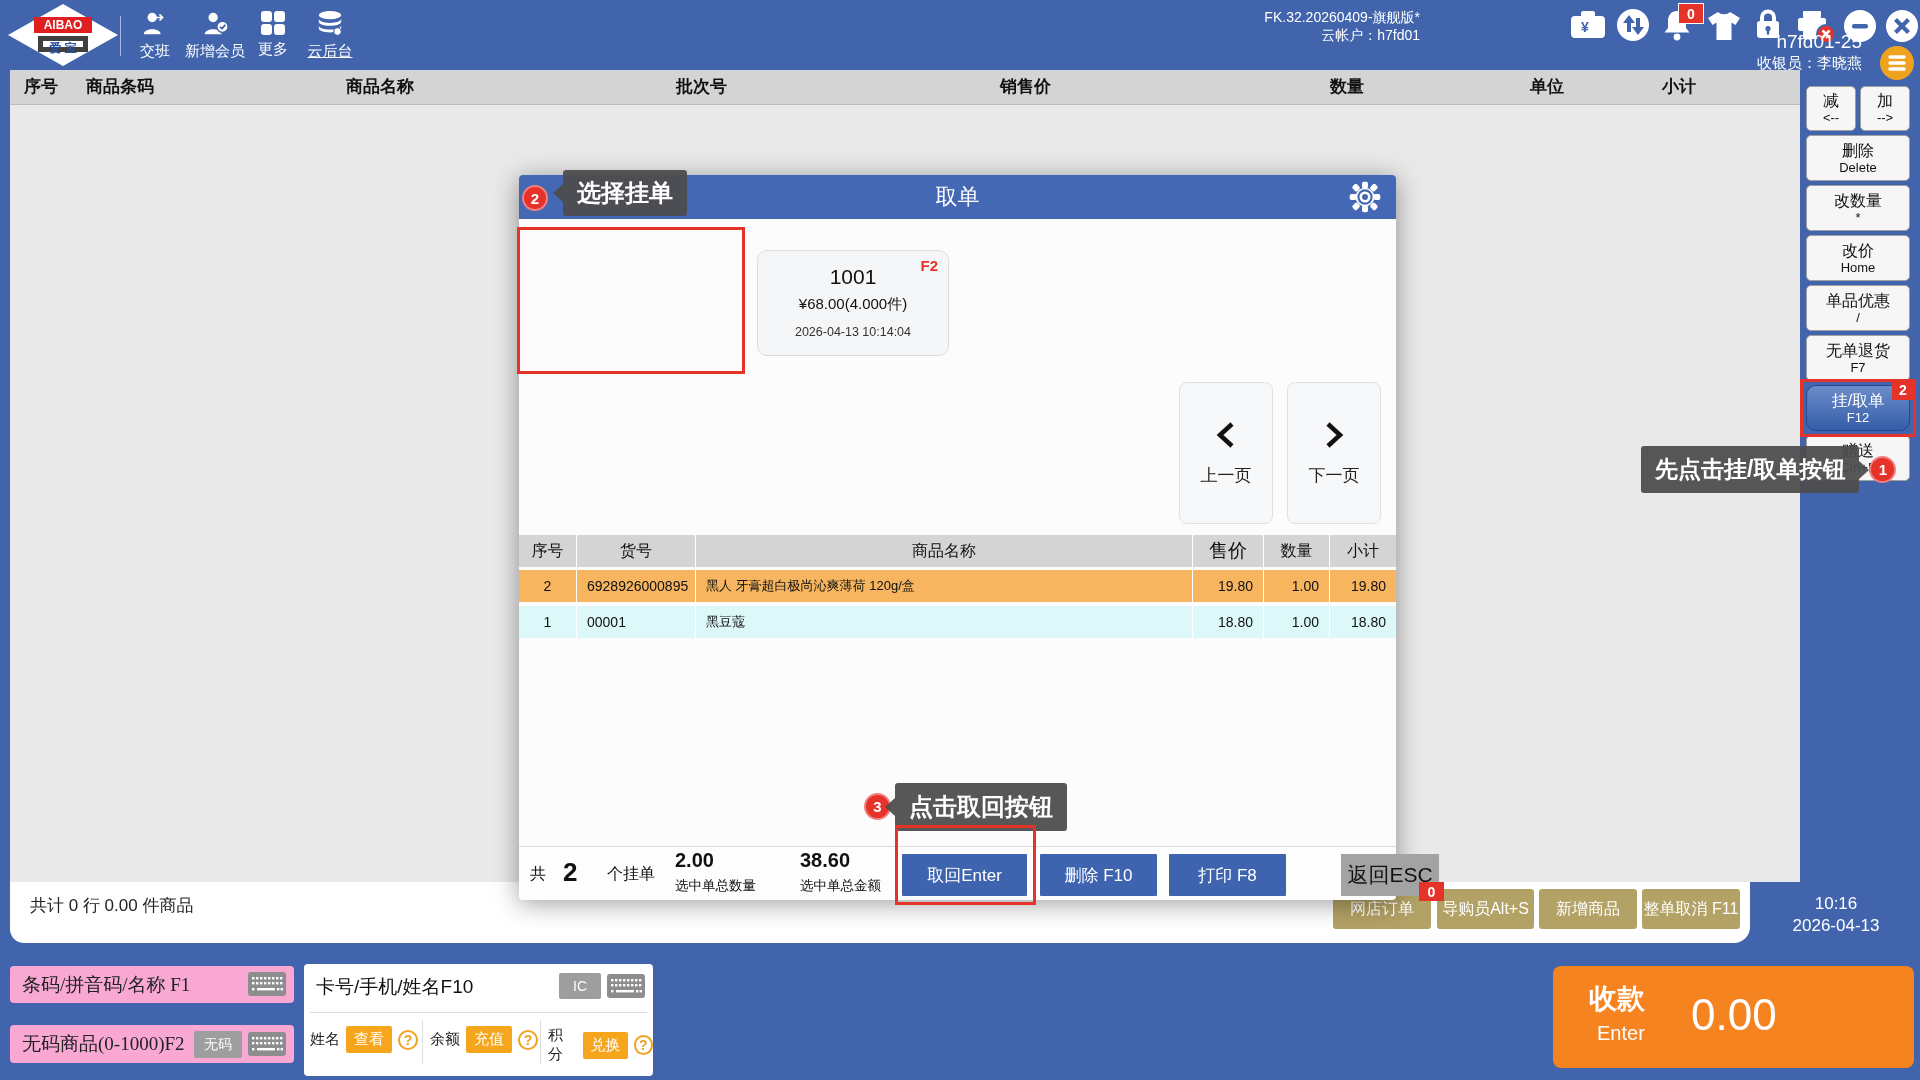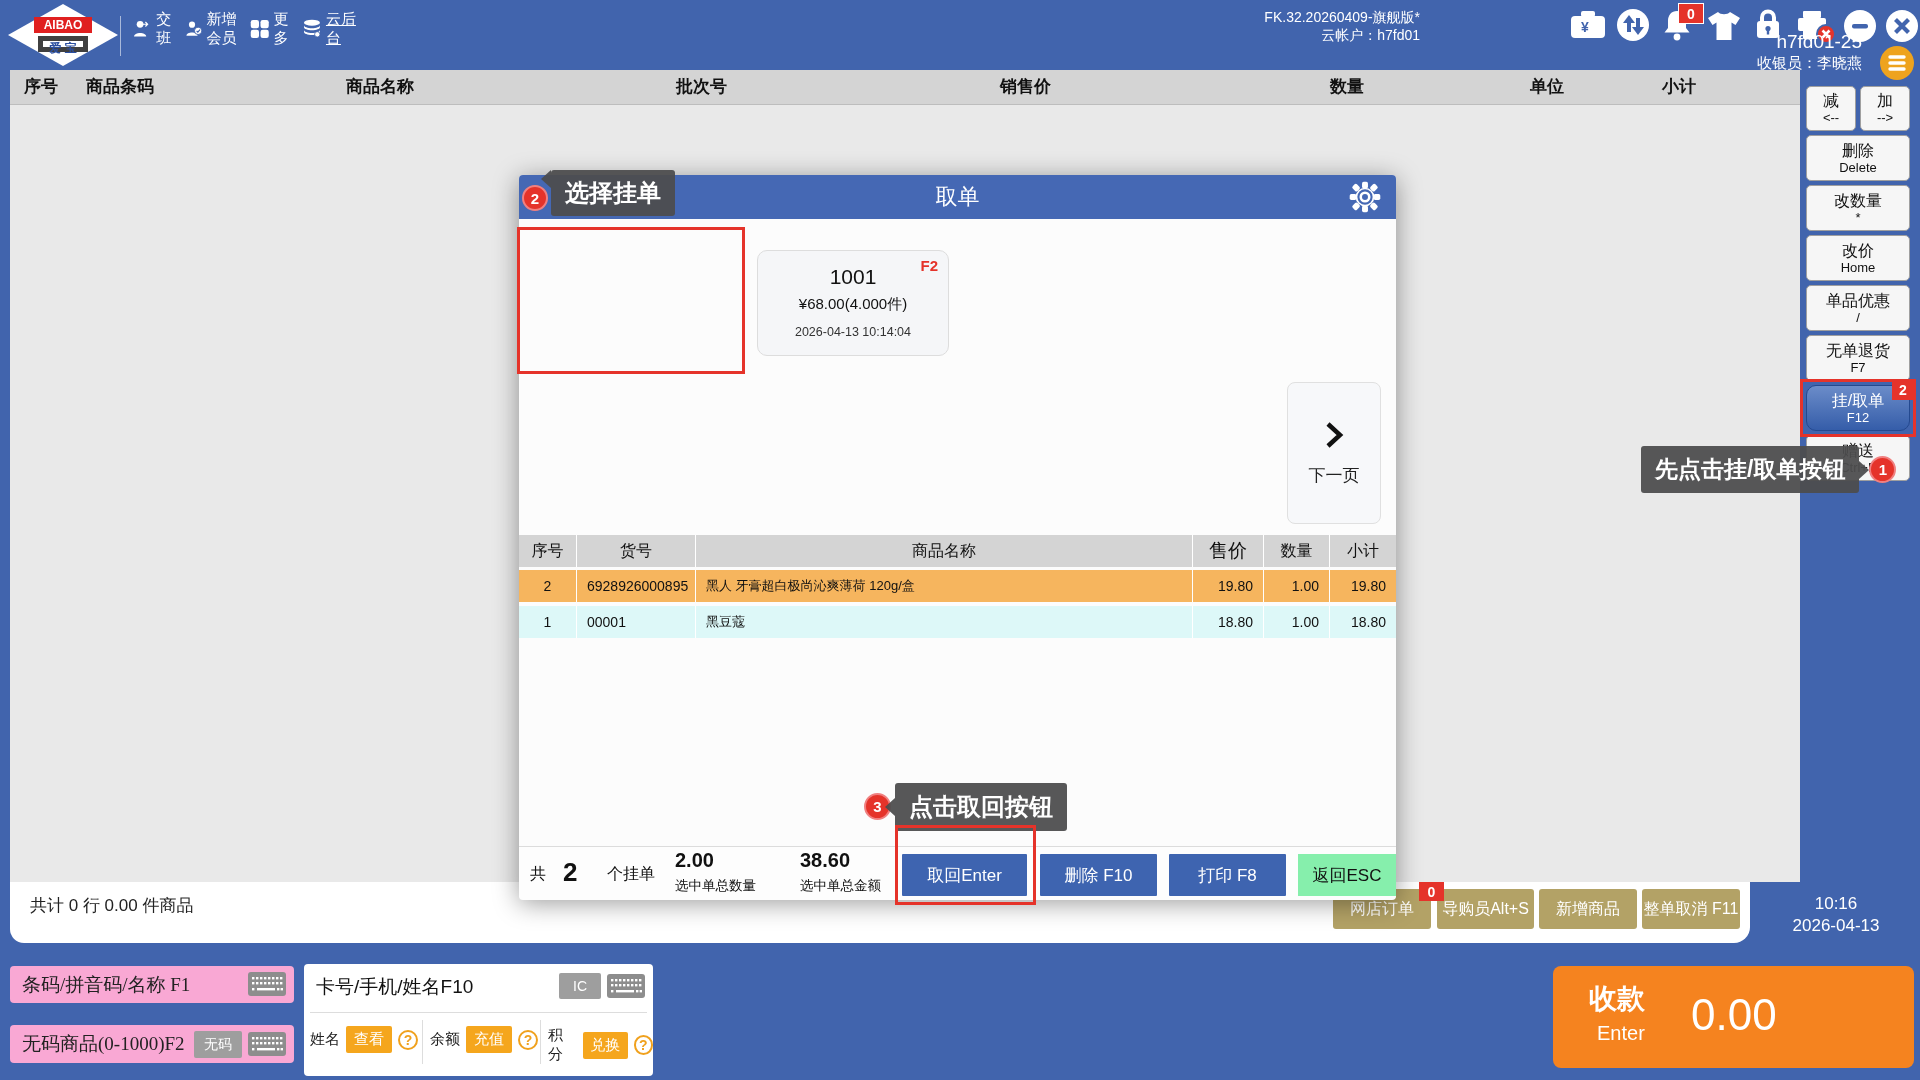--- a/index.html
+++ b/index.html
@@ -1,20 +1,20 @@
 <!DOCTYPE html>
 <html><head>
 <meta charset="utf-8">
 <style>
   html,body{margin:0;padding:0;background:#2f4f8f;}
   #screen{position:relative;width:1920px;height:1080px;background:#4164ad;overflow:hidden;
           font-family:"Liberation Sans","DejaVu Sans",sans-serif;color:#111;}
   .abs{position:absolute;}
   
-  .nav-item{display:flex;flex-direction:row;align-items:center;color:#fff;font-size:15px;gap:4px;}
+  .nav-item{display:flex;flex-direction:column;align-items:center;color:#fff;font-size:15px;gap:4px;text-align:center;}
   .topinfo{color:#fff;font-size:14px;text-align:right;line-height:18px;}
   
   .th{position:absolute;top:0;height:34px;line-height:34px;font-weight:bold;font-size:17px;color:#111;}
   
   .white-btn{background:#f6f6f6;border:1px solid #9f9f9f;border-radius:5px;display:flex;flex-direction:column;
              align-items:center;justify-content:center;line-height:1.2;color:#111;box-sizing:border-box;}
   .white-btn .lbl{font-size:16px;} .white-btn .sub{font-size:13px;}
   .sel-btn{background:linear-gradient(#6b8cc9,#355da9);border:1px solid #24498f;color:#fff;}
   .redbox{border:3px solid #e5332a;box-sizing:border-box;}
   .badge-sq{background:#e5332a;color:#fff;font-size:14px;font-weight:bold;display:flex;align-items:center;justify-content:center;}
@@ -32,21 +32,21 @@
   .ticket .amt{font-size:15px;margin-top:6px;}
   .ticket .time{font-size:12.5px;margin-top:11px;}
   .pager{background:#f7f8fa;border:1px solid #e0e0e0;border-radius:8px;display:flex;flex-direction:column;
          align-items:center;justify-content:center;gap:14px;box-sizing:border-box;}
   .pager .plbl{font-size:17px;color:#222;}
   .itr{display:flex;position:absolute;left:0;width:877px;box-sizing:border-box;}
   .itc{height:100%;display:flex;align-items:center;border-right:1px solid #fff;box-sizing:border-box;font-size:14px;}
   .c-center{justify-content:center;} .c-right{justify-content:flex-end;padding-right:10px;} .c-left{padding-left:10px;}
   .ithead{background:#d4d4d4;font-size:16px;}
   .blue-btn{background:#3e64b0;color:#fff;display:flex;align-items:center;justify-content:center;font-size:17px;border-radius:1px;}
-  .gray-btn{background:#86efac;color:#111;display:flex;align-items:center;justify-content:center;font-size:17px;}
+  .gray-btn{background:#a3a3a3;color:#111;display:flex;align-items:center;justify-content:center;font-size:21px;margin-left:43px;}
   
   .gold-btn{background:#b3a266;color:#fff;display:flex;align-items:center;justify-content:center;font-size:16px;border-radius:3px;}
   .field{background:#f9a8d4;border-radius:4px;box-sizing:border-box;display:flex;align-items:center;}
   .field .flabel{font-family:"Liberation Serif","DejaVu Serif",serif;font-size:19px;color:#222;}
   .sm-gray{background:#9e9e9e;color:#fff;font-size:14px;display:flex;align-items:center;justify-content:center;border-radius:2px;}
   .sm-orange{background:#f5a61d;color:#fff;font-size:15px;display:flex;align-items:center;justify-content:center;border-radius:2px;}
   .help-cir{width:20px;height:20px;border:2px solid #f0a11d;border-radius:50%;color:#f0a11d;font-weight:bold;font-size:14px;
             display:flex;align-items:center;justify-content:center;box-sizing:border-box;}
   .mlabel{font-size:15px;color:#222;}
 </style>
@@ -413,33 +413,39 @@
               <rect x="26.5" y="27.5" width="8" height="7" rx="2" transform="rotate(45 30.5 31)"></rect>
             </g>
           <circle cx="20" cy="20" r="11" fill="#fff"></circle>
             <circle cx="20" cy="20" r="9" fill="#4568b4"></circle>
             <circle cx="20" cy="20" r="5" fill="none" stroke="#fff" stroke-width="3"></circle>
         </svg>
       </div>
     </div>
 
     <div class="abs badge-cir" style="left:3px;top:10px;width:26px;height:26px;z-index:12;">2</div>
-    <div class="abs" style="left:22px;top:-5px;z-index:13;display:flex;">
+    <div class="abs" style="left:34px;top:-5px;z-index:13;display:flex;align-items:center;">
       <div class="notch-l"></div>
       <div class="tooltip" style="height:46px;font-size:24px;">选择挂单</div>
     </div>
 
     <div class="abs redbox" style="left:-2px;top:52px;width:228px;height:147px;pointer-events:none;"></div>
     <div class="abs ticket" style="left:238px;top:75px;width:192px;height:106px;background:#f5f6f8;border:1px solid #ddd;color:#111;">
       <span class="fkey">F2</span>
       <div class="no" style="margin-top:14px;">1001</div>
       <div class="amt">¥68.00(4.000件)</div>
       <div class="time" style="color:#333;">2026-04-13 10:14:04</div>
     </div>
 
+    <div class="abs pager" style="left:660px;top:207px;width:94px;height:142px;">
+      <svg width="26" height="30" viewBox="0 0 26 30">
+          <polyline points="19,4 7,15 19,26" fill="none" stroke="#111" stroke-width="4.5"></polyline>
+        </svg>
+      <span class="plbl">上一页</span>
+    </div>
     <div class="abs pager" style="left:768px;top:207px;width:94px;height:142px;">
       <svg width="26" height="30" viewBox="0 0 26 30">
           <polyline points="7,4 19,15 7,26" fill="none" stroke="#111" stroke-width="4.5"></polyline>
         </svg>
       <span class="plbl">下一页</span>
     </div>
 
     <div class="itr ithead" style="top:360px;height:32px;">
       <div class="itc c-center" style="width:58px;font-size:16px;">序号</div>
       <div class="itc c-center" style="width:119px;font-size:16px;">货号</div>

